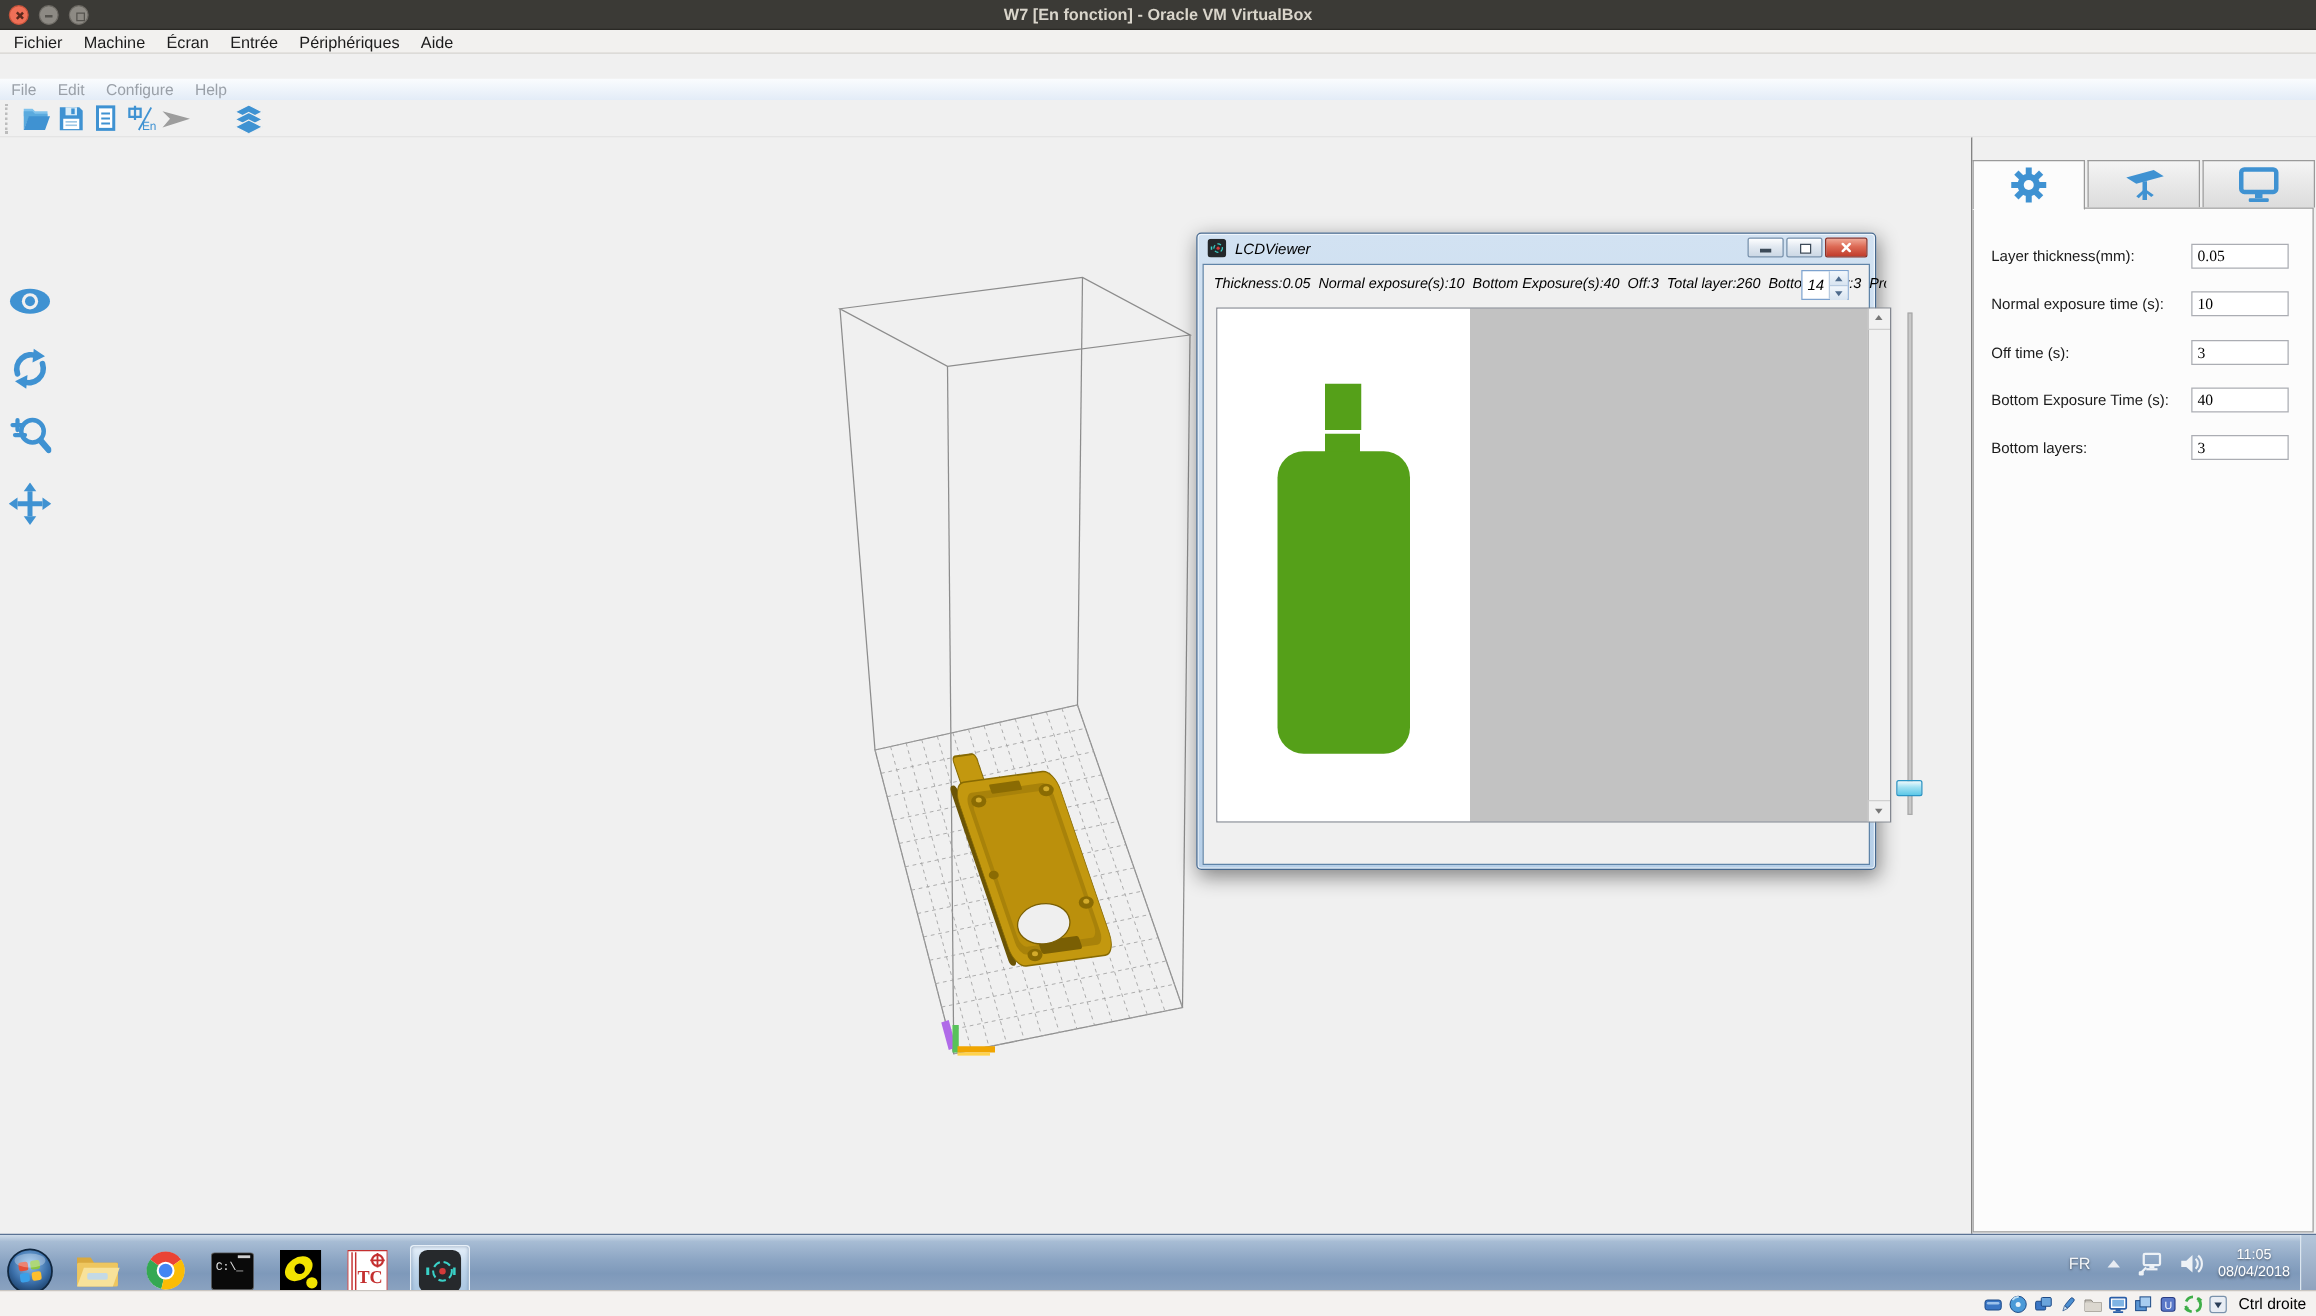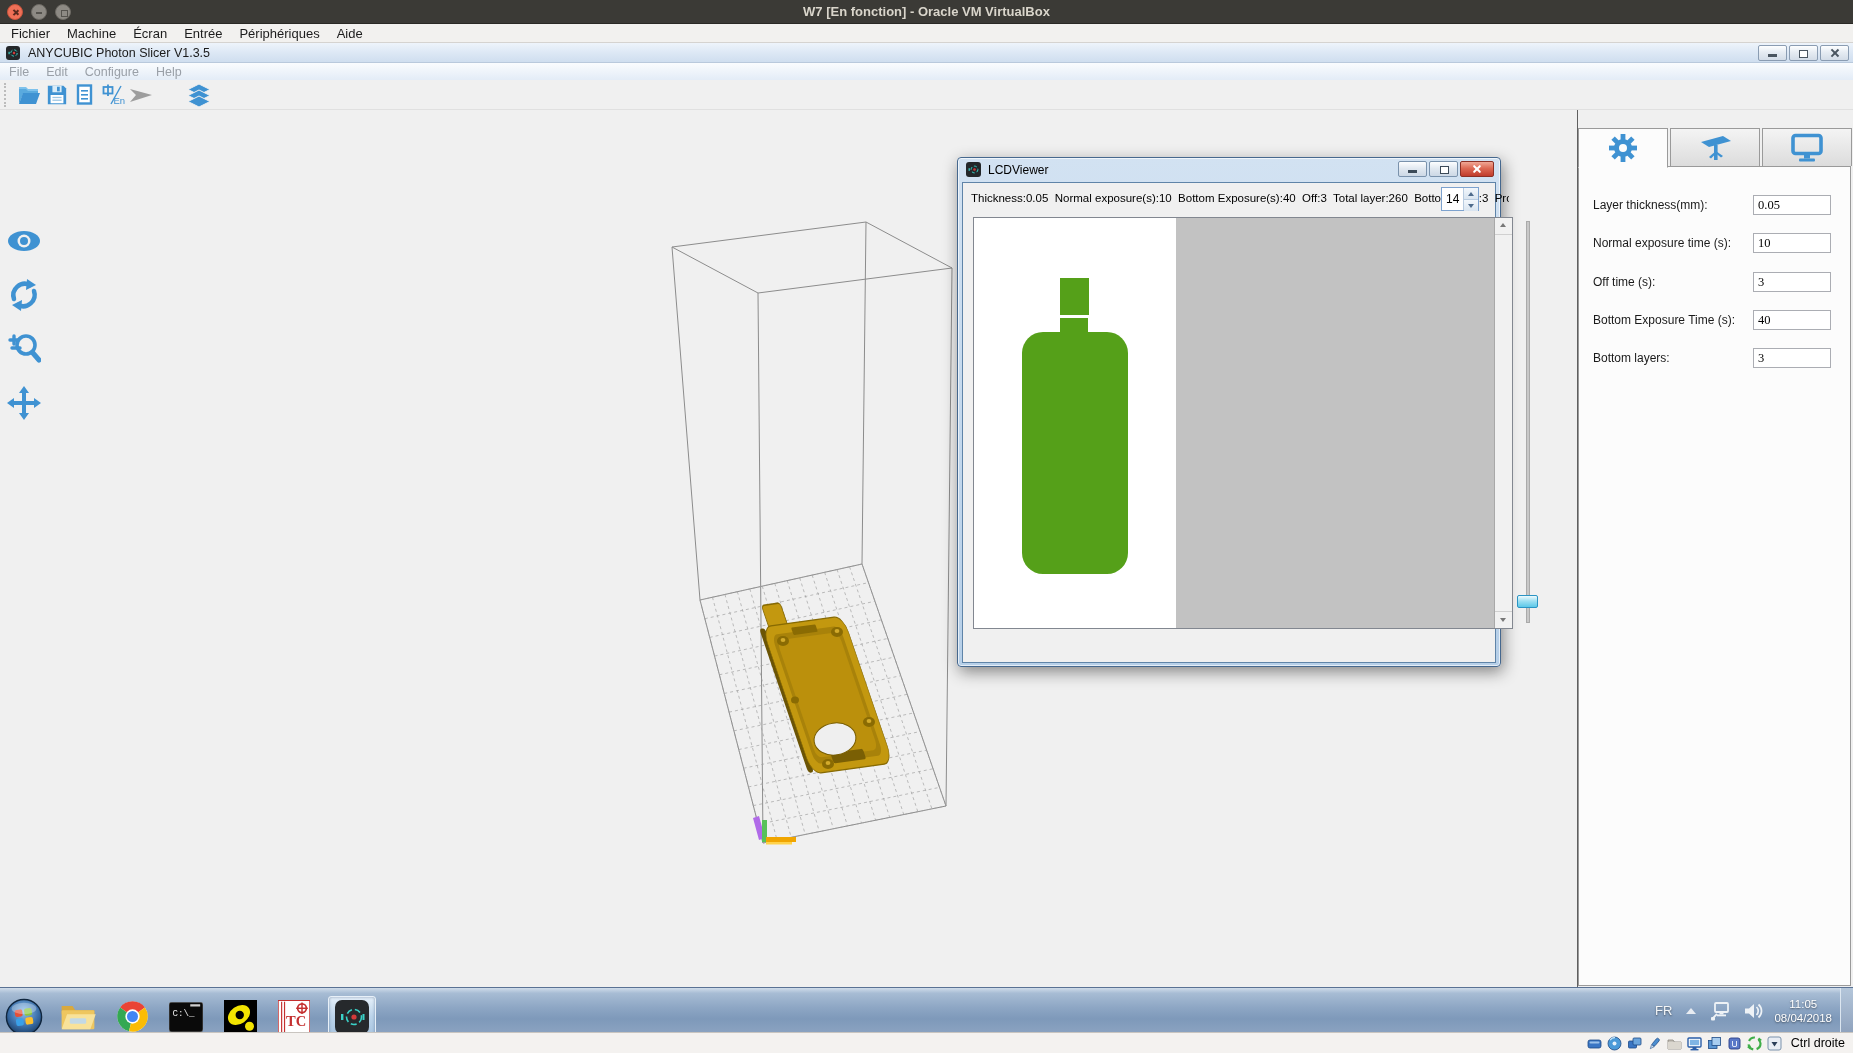--- a/index.html
+++ b/index.html
@@ -64,24 +64,24 @@
   .tab{width:90px;height:38px;margin-right:2px;border:1px solid #9a9a9a;border-bottom:none;box-sizing:border-box;
     background:linear-gradient(180deg,#f4f4f4,#dcdcdc);display:flex;align-items:center;justify-content:center;}
   .tab.active{background:#fcfcfc;height:40px;z-index:3;border-bottom:1px solid #fcfcfc;}
   .pane{position:absolute;left:0;top:56px;width:273px;height:820px;border:1px solid #9a9a9a;background:#fcfcfc;box-sizing:border-box;}
   .frow{position:absolute;left:0;width:100%;height:22px;}
   .frow .flabel{position:absolute;left:14px;top:3px;font-size:12px;color:#1a1a1a;}
   .frow input{position:absolute;left:174px;top:0;width:78px;height:20px;border:1px solid #abadb3;
     font-family:Liberation Serif, serif;font-size:12.5px;padding:0 0 0 4px;box-sizing:border-box;background:#fff;color:#000;}
 
   
-  .lcd-dialog{position:absolute;left:957px;top:157px;width:544px;height:510px;box-sizing:border-box;
+  .lcd-dialog{position:absolute;left:957px;top:186px;width:544px;height:510px;box-sizing:border-box;
     border:1px solid #46688e;border-radius:4px;background:linear-gradient(180deg,#d2e2f2,#b6cfe8);
     box-shadow:2px 5px 16px rgba(0,0,0,.45), inset 0 0 0 1px rgba(255,255,255,.65);
-    padding:0 4px 4px 4px;z-index:10;}
+    padding:0 4px 4px 4px;z-index:10;font-style:italic;}
   .lcd-titlebar{position:relative;height:24px;}
   .lcd-titlebar .wicon{position:absolute;left:4px;top:4px;}
   .lcd-title-text{position:absolute;left:26px;top:0;height:24px;line-height:24px;font-size:12px;color:#000;}
   .lcd-btns{position:absolute;right:2px;top:3px;display:flex;gap:2px;}
   .lbtn{width:29px;height:16px;border:1px solid #7a92ac;border-radius:2px;box-sizing:border-box;
     background:linear-gradient(180deg,#fdfeff,#e2e9f1 45%,#ccd8e5);position:relative;}
   .lbtn.closeb{width:34px;border-color:#8c3026;background:linear-gradient(180deg,#f0a896,#dd6a55 45%,#c03c2c);}
   .lbtn .g-min{position:absolute;left:9px;bottom:3px;width:9px;height:3px;background:#3c4a58;}
   .lbtn .g-res{position:absolute;left:10px;top:4px;width:7px;height:6px;border:1.4px solid #3c4a58;background:#fff;}
   .wxg{position:absolute;left:50%;top:50%;width:12px;height:12px;transform:translate(-50%,-50%);}
@@ -152,42 +152,20 @@
 
   <div class="vbox-menubar">
     <span>Fichier</span>
     <span>Machine</span>
     <span>Écran</span>
     <span>Entrée</span>
     <span>Périphériques</span>
     <span>Aide</span>
   </div>
 
-  <div class="win-titlebar">
-    <span class="wicon">
-      <svg width="14" height="14">
-          <rect width="14" height="14" rx="3" fill="#23272a"></rect>
-          <circle cx="8" cy="7" r="3.2" fill="none" stroke="#3ad2c8" stroke-width="1" stroke-dasharray="3 2"></circle>
-          <circle cx="8" cy="7" r="1.2" fill="#d43a3a"></circle>
-          <rect x="2.5" y="5.8" width="1.2" height="2.4" fill="#3ad2c8"></rect>
-        </svg>
-    </span>
-    <span class="win-title-text">ANYCUBIC Photon Slicer V1.3.5</span>
-    <div class="winbtns">
-      <span class="wbtn">
-          <i class="g-min"></i>
-        </span>
-      <span class="wbtn">
-          <i class="g-res"></i>
-        </span>
-      <span class="wbtn">
-          <i class="xg"></i>
-        </span>
-    </div>
-  </div>
 
   <div class="app-menubar">
     <span>File</span>
     <span>Edit</span>
     <span>Configure</span>
     <span>Help</span>
   </div>
 
   <div class="app-toolbar">
     <span class="grip"></span>

